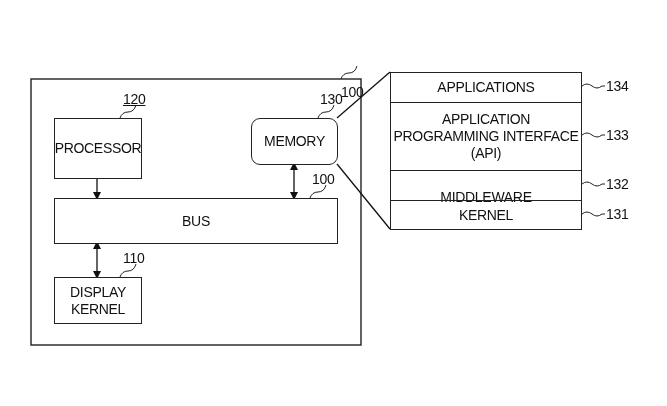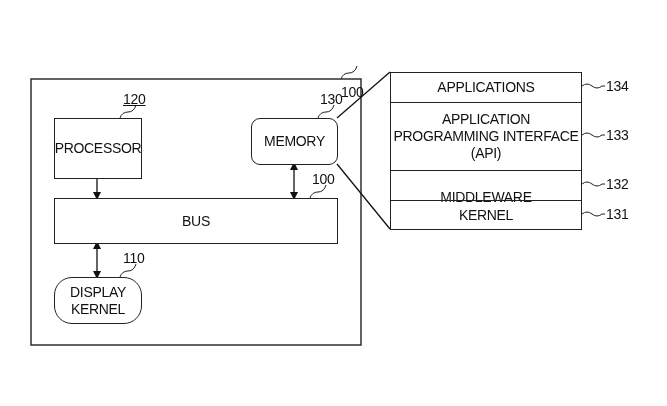--- a/index.html
+++ b/index.html
@@ -49,21 +49,21 @@
 
 <div class="box" style="left:54px; top:118px; width:88px; height:61px;">
   <span>PROCESSOR</span>
 </div>
 <div class="box" style="left:251px; top:118px; width:87px; height:47px;border-radius:9px;">
   <span>MEMORY</span>
 </div>
 <div class="box" style="left:54px; top:198px; width:284px; height:46px;">
   <span>BUS</span>
 </div>
-<div class="box" style="left:54px; top:277px; width:88px; height:47px; flex-direction:column;border-radius:18px;">
+<div class="box" style="left:54px; top:277px; width:88px; height:47px; flex-direction:column;">
   <span>DISPLAY</span>
   <span>KERNEL</span>
 </div>
 
 <div style="position:absolute; left:390px; top:72px; width:192px; height:158px; border:1.4px solid #222; box-sizing:border-box; background:#fff;padding-left:31px;">
   <div class="layer" style="top:0; height:29px;">
     <span>APPLICATIONS</span>
   </div>
   <div class="divider" style="top:29px;"></div>
   <div class="layer" style="top:30px; height:67px; flex-direction:column;">

